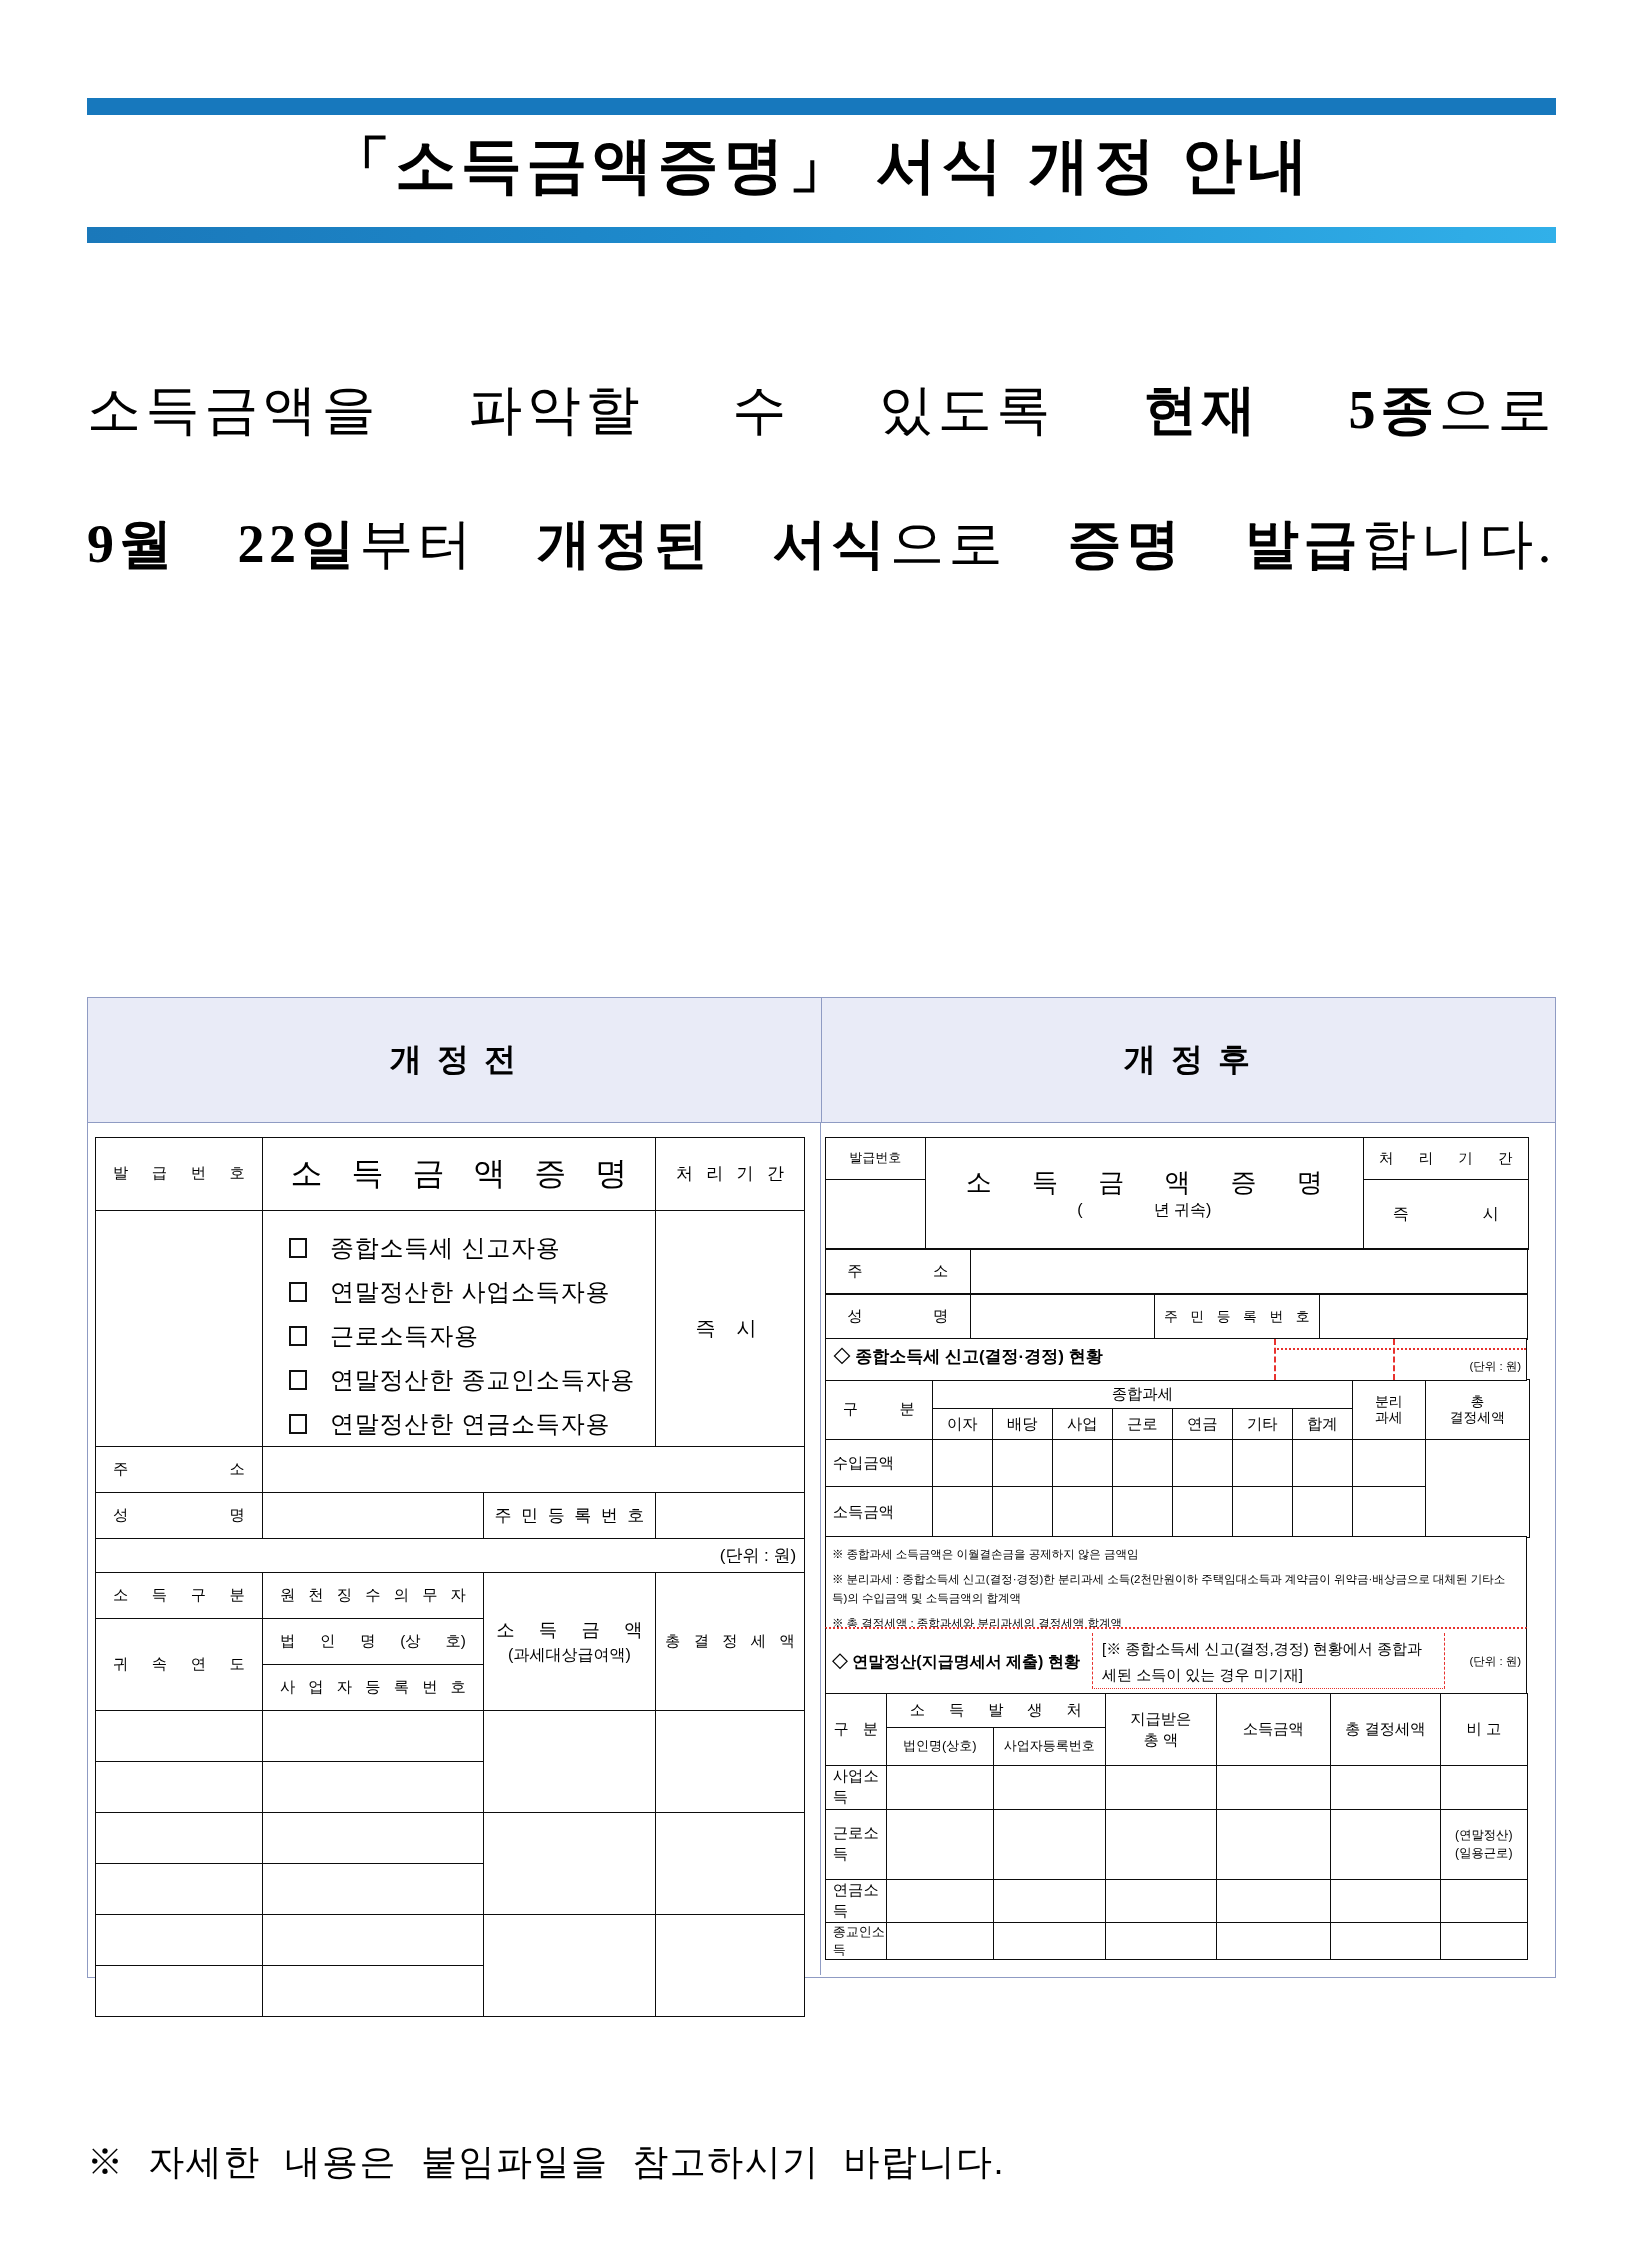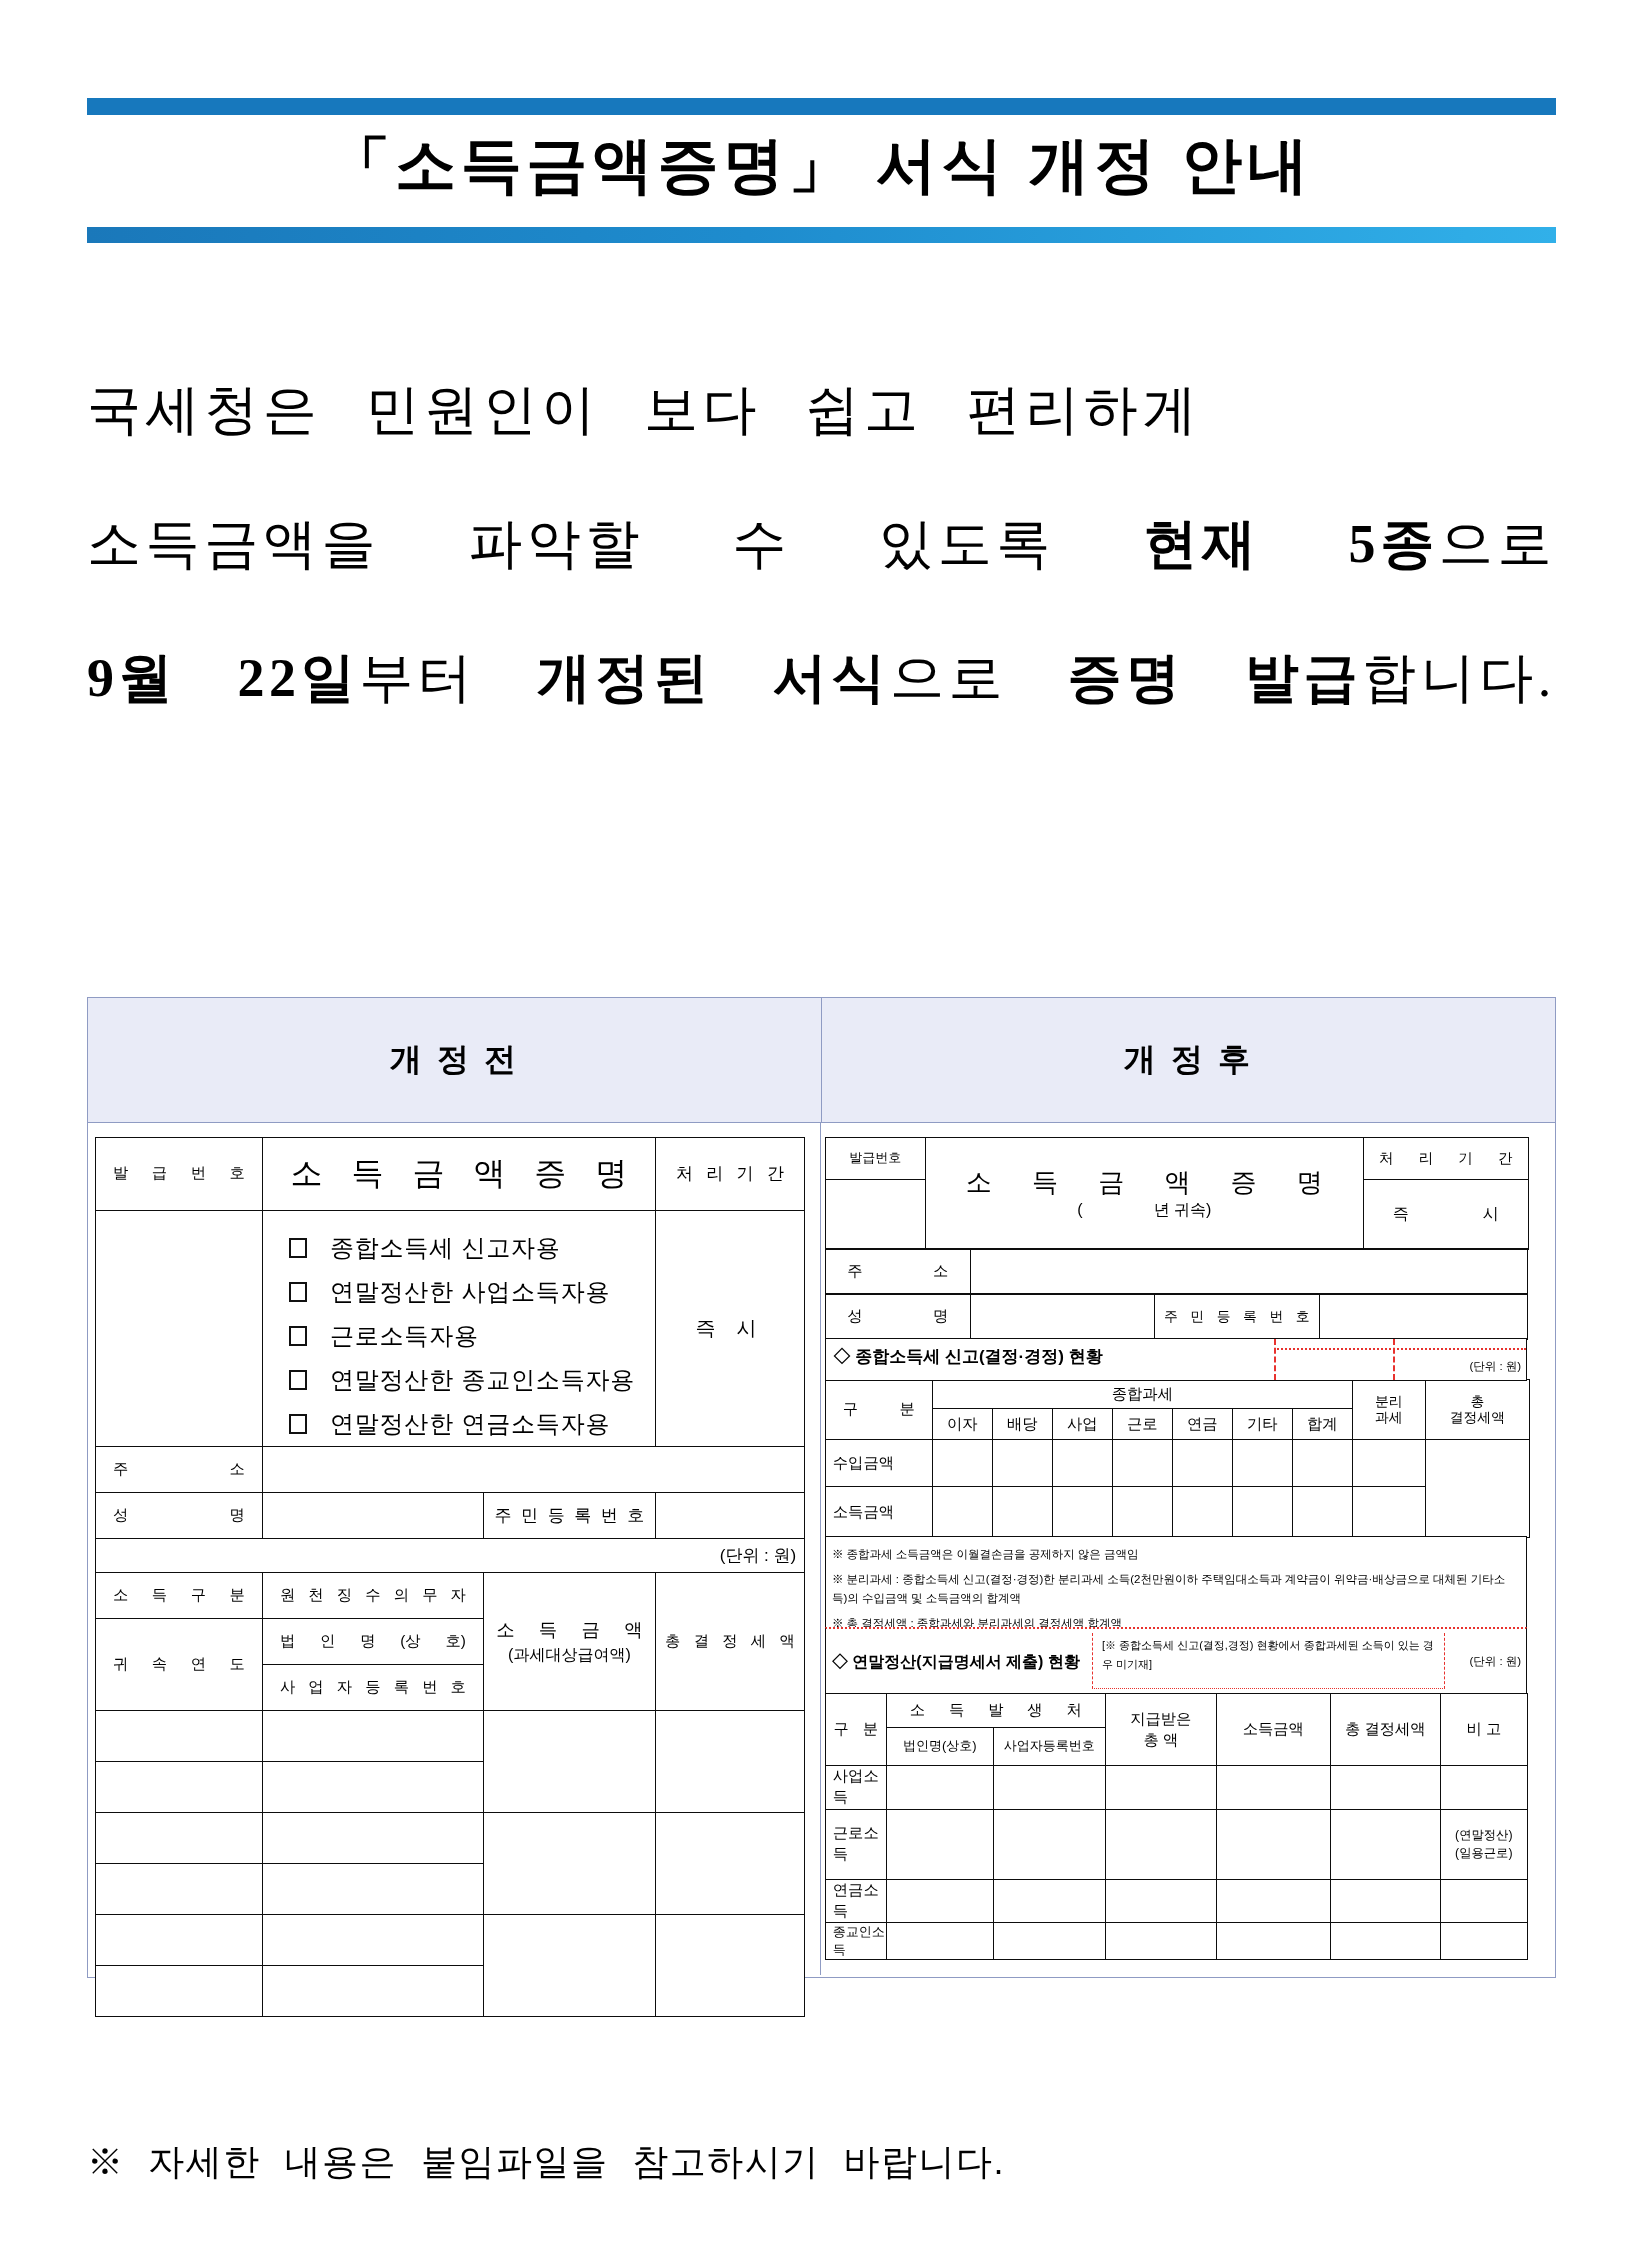--- a/index.html
+++ b/index.html
@@ -75,37 +75,36 @@
   .t2big { font-size:26px; font-weight:500; padding:0 40px; }
   .t2sub { font-size:16px; text-align:center; margin-top:0; }
   .sec-title { font-weight:bold; font-size:17px; }
   .redline-v { position:absolute; width:0; border-left:2.3px dashed #e8322e; top:0; bottom:0; }
   .redline-h { position:absolute; height:0; border-top:2.3px dotted #e8322e; }
   .notes { padding:7.7px 6.1px 0 6.1px; font-size:11.5px; line-height:1.6; }
   .notes .note { margin-bottom:6.9px; }
   .ann { position:absolute; left:38%; right:11.5%; top:3.8px; bottom:4.6px;
     border-left:1.5px dashed #e8322e; border-right:1.5px dashed #e8322e;
     border-bottom:1.5px dotted #e8322e; padding:3.1px 9.2px;
-    font-size:11px; line-height:1.7; }
+    font-size:15px; line-height:1.7; }
   .unit2 { position:absolute; right:4.6px; bottom:6.1px; font-size:11.5px; }
   .rowlbl { padding-left:7px; font-size:14.5px; }
 
   
   .footer-note { left:87px; top:2138px; font-size:36px;
     letter-spacing:1.5px; word-spacing:12.3px; }
 </style>
 </head>
 <body>
 
 <div class="abs bar-top"></div>
 <div class="abs main-title">「소득금액증명」 서식 개정 안내</div>
 <div class="abs bar-grad"></div>
 
 <div class="abs intro">
-  <div class="ln"><span>국세청은 민원인이 보다 쉽고 편리하게</span></div>
   <div class="ln jl"><span>소득금액을 파악할 수 있도록 </span><span class="b">현재 5종</span><span>으로</span></div>
   <div class="ln jl"><span class="b">9월 22일</span><span>부터 </span><span class="b">개정된 서식</span><span>으로 </span><span class="b">증명 발급</span><span>합니다.</span></div>
 </div>
 
 <div class="abs comparison">
   <div class="cmp-header">
     <div class="hc">개 정 전</div>
     <div class="hc">개 정 후</div>
   </div>
   <div class="cmp-body">

